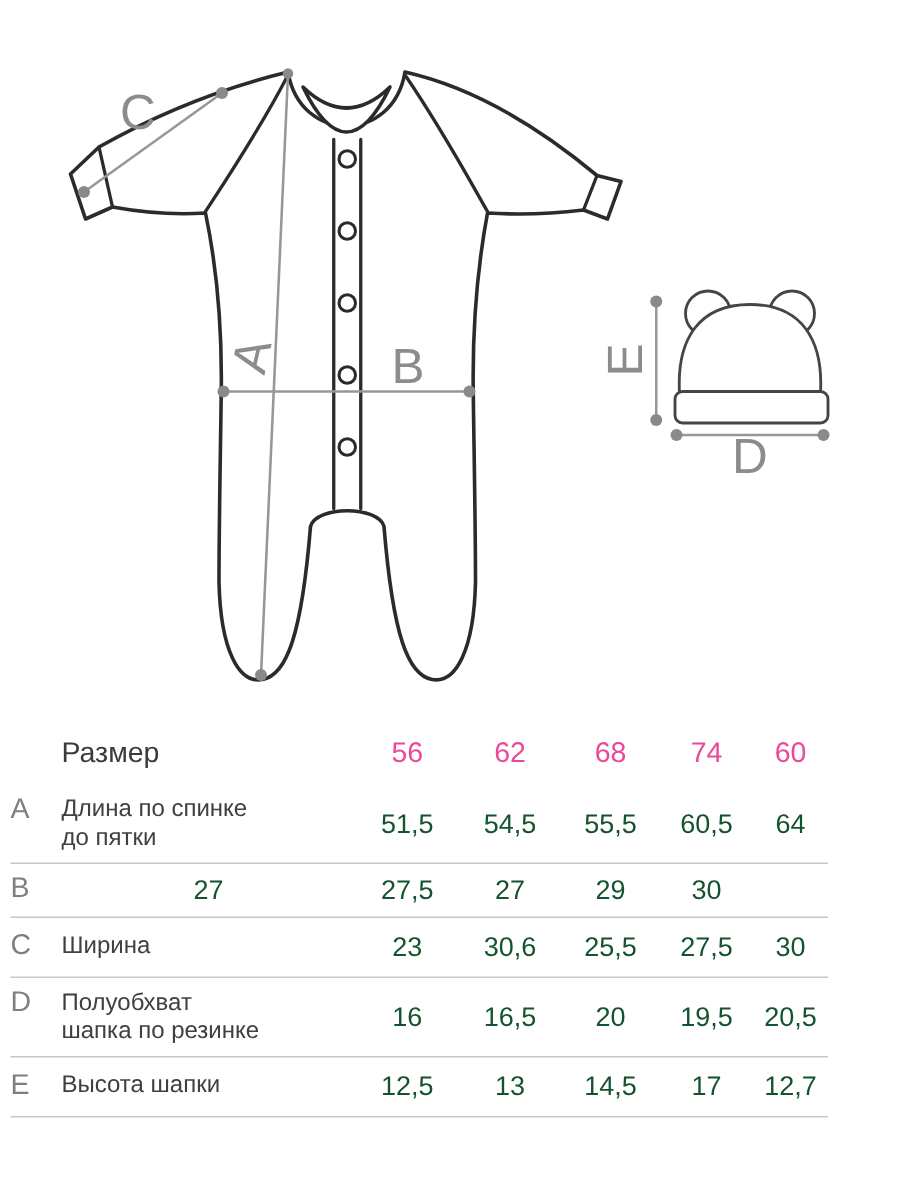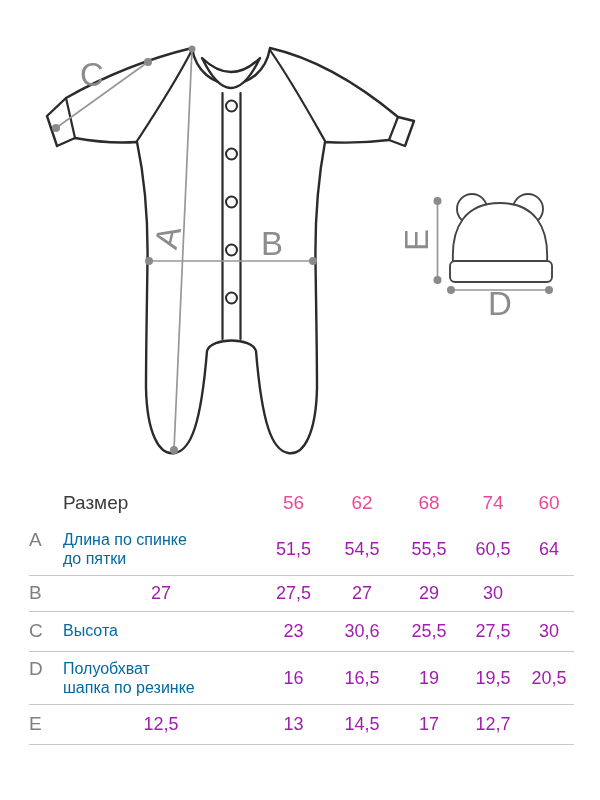--- a/index.html
+++ b/index.html
@@ -10,37 +10,37 @@
   .figure-wrap{position:absolute;top:0;left:0;width:600px;height:488px;}
   .figure-wrap svg{display:block;}
   svg .outline{fill:#ffffff;stroke:#2b2b2b;stroke-width:2.4;stroke-linejoin:round;stroke-linecap:round;}
   svg .seam{fill:none;stroke:#2b2b2b;stroke-width:2.2;stroke-linecap:round;}
   svg .snap{fill:#ffffff;stroke:#2b2b2b;stroke-width:2;}
   svg .hatline{fill:#ffffff;stroke:#454545;stroke-width:1.9;stroke-linejoin:round;}
   svg .measure{stroke:#979797;stroke-width:1.7;fill:none;}
   svg .measure-dot{fill:#8a8a8a;stroke:none;}
   svg .measure-label{fill:#8c8c8c;font-family:"Liberation Sans",sans-serif;font-size:33px;}
   
-  .size-table{position:absolute;top:487px;left:29px;width:545px;}
+  .size-table{position:absolute;top:487px;left:7px;width:545px;}
   .trow{
     display:grid;
     grid-template-columns:34px 196px 69px 68px 66px 62px 50px;
     align-items:start;
   }
   .trow.data{border-bottom:1px solid #c8c8c8;}
   .trow.header{padding:5px 0 9px 0;}
   .trow .cell-letter{
     font-size:19px;color:#7f7f7f;line-height:19px;align-self:start;
   }
   .trow .cell-name{
-    font-size:16px;line-height:19px;color:#0369a1;white-space:pre-line;align-self:start;
+    font-size:16px;line-height:19px;color:#404040;white-space:pre-line;align-self:start;
   }
   .trow .cell-head-name{font-size:19px;line-height:22px;color:#3b3b3b;}
   .trow .cell-size{font-size:19px;line-height:22px;text-align:center;color:#ec4899;align-self:center;}
-  .trow .cell-val{font-size:18px;text-align:center;color:#a21caf;align-self:center;}
+  .trow .cell-val{font-size:18px;text-align:center;color:#14532d;align-self:center;}
   .row-a{padding:7px 0;}
   .row-b{padding:7px 0;}
   .row-c{padding:9px 0;}
   .row-d{padding:7px 0;}
   .row-e{padding:9px 0;}
 </style>
 </head>
 <body>
 
 <div class="figure-wrap">
@@ -145,41 +145,42 @@
     <div class="cell-letter">B</div>
     <div class="cell-val">27</div>
     <div class="cell-val">27,5</div>
     <div class="cell-val">27</div>
     <div class="cell-val">29</div>
     <div class="cell-val">30</div>
   </div>
 
   <div class="trow data row-c">
     <div class="cell-letter">C</div>
-    <div class="cell-name">Высота</div>
+    <div class="cell-name">Ширина</div>
     <div class="cell-val">23</div>
     <div class="cell-val">30,6</div>
     <div class="cell-val">25,5</div>
     <div class="cell-val">27,5</div>
     <div class="cell-val">30</div>
   </div>
 
   <div class="trow data row-d">
     <div class="cell-letter">D</div>
     <div class="cell-name">Полуобхват
 шапка по резинке</div>
     <div class="cell-val">16</div>
     <div class="cell-val">16,5</div>
-    <div class="cell-val">19</div>
+    <div class="cell-val">20</div>
     <div class="cell-val">19,5</div>
     <div class="cell-val">20,5</div>
   </div>
 
   <div class="trow data row-e">
     <div class="cell-letter">E</div>
+    <div class="cell-name">Высота шапки</div>
     <div class="cell-val">12,5</div>
     <div class="cell-val">13</div>
     <div class="cell-val">14,5</div>
     <div class="cell-val">17</div>
     <div class="cell-val">12,7</div>
   </div>
 
 </div>
 
 </body></html>

